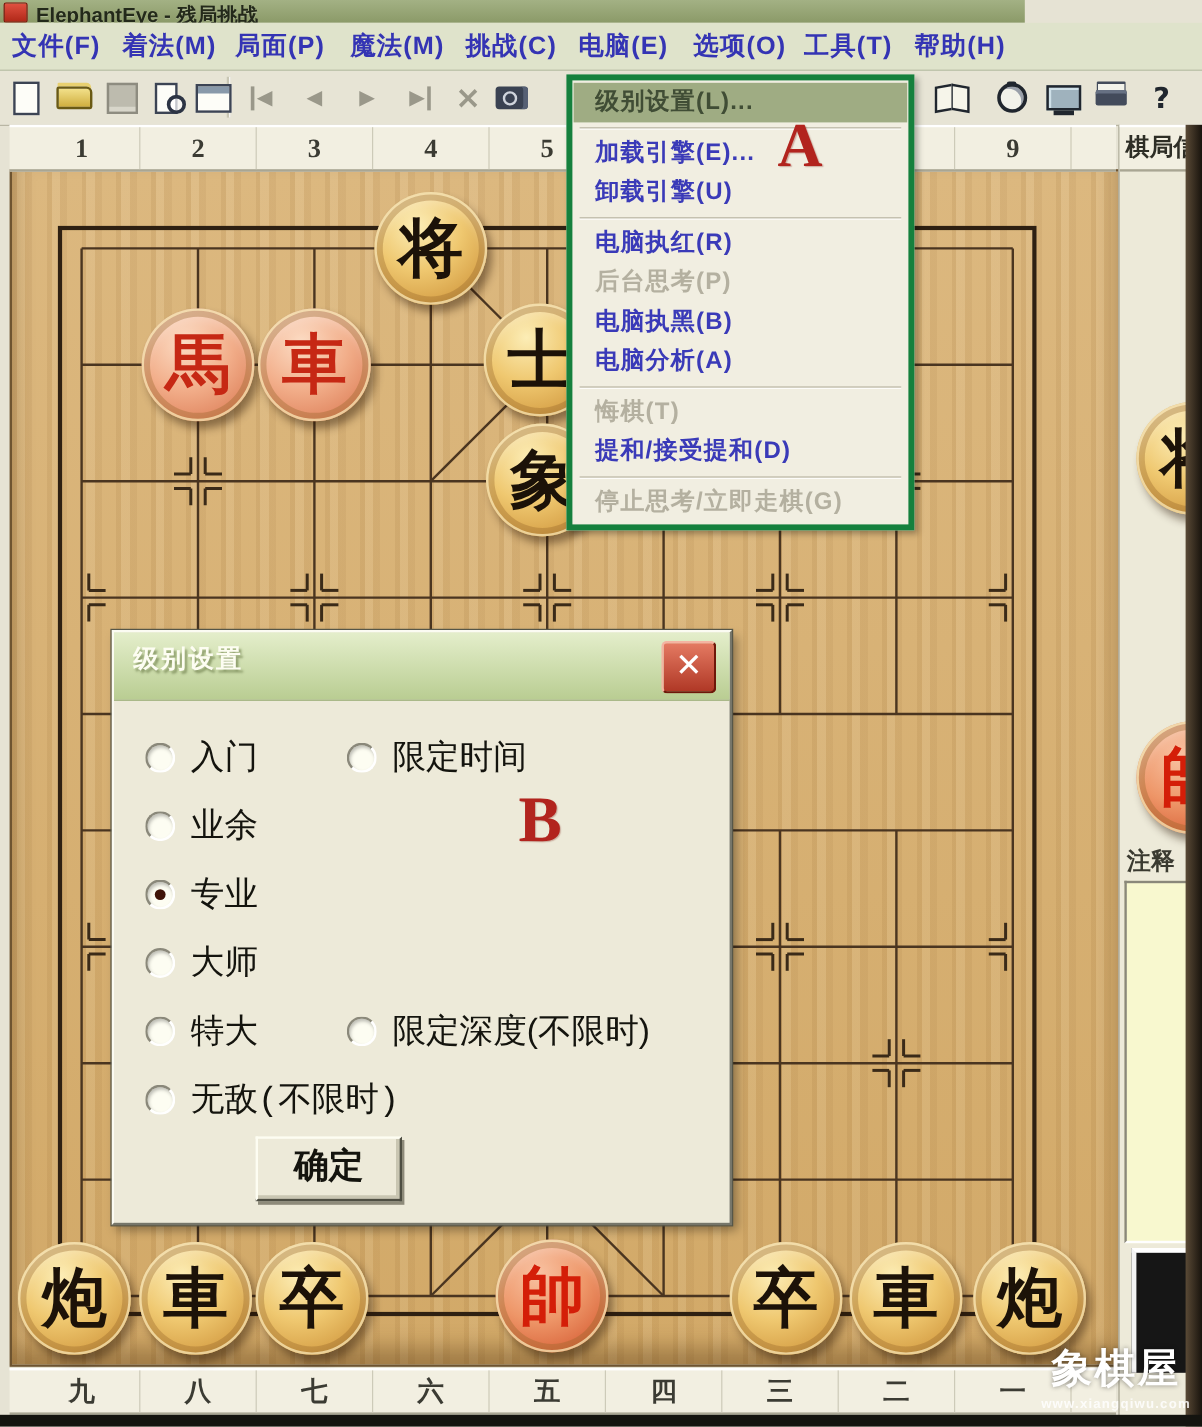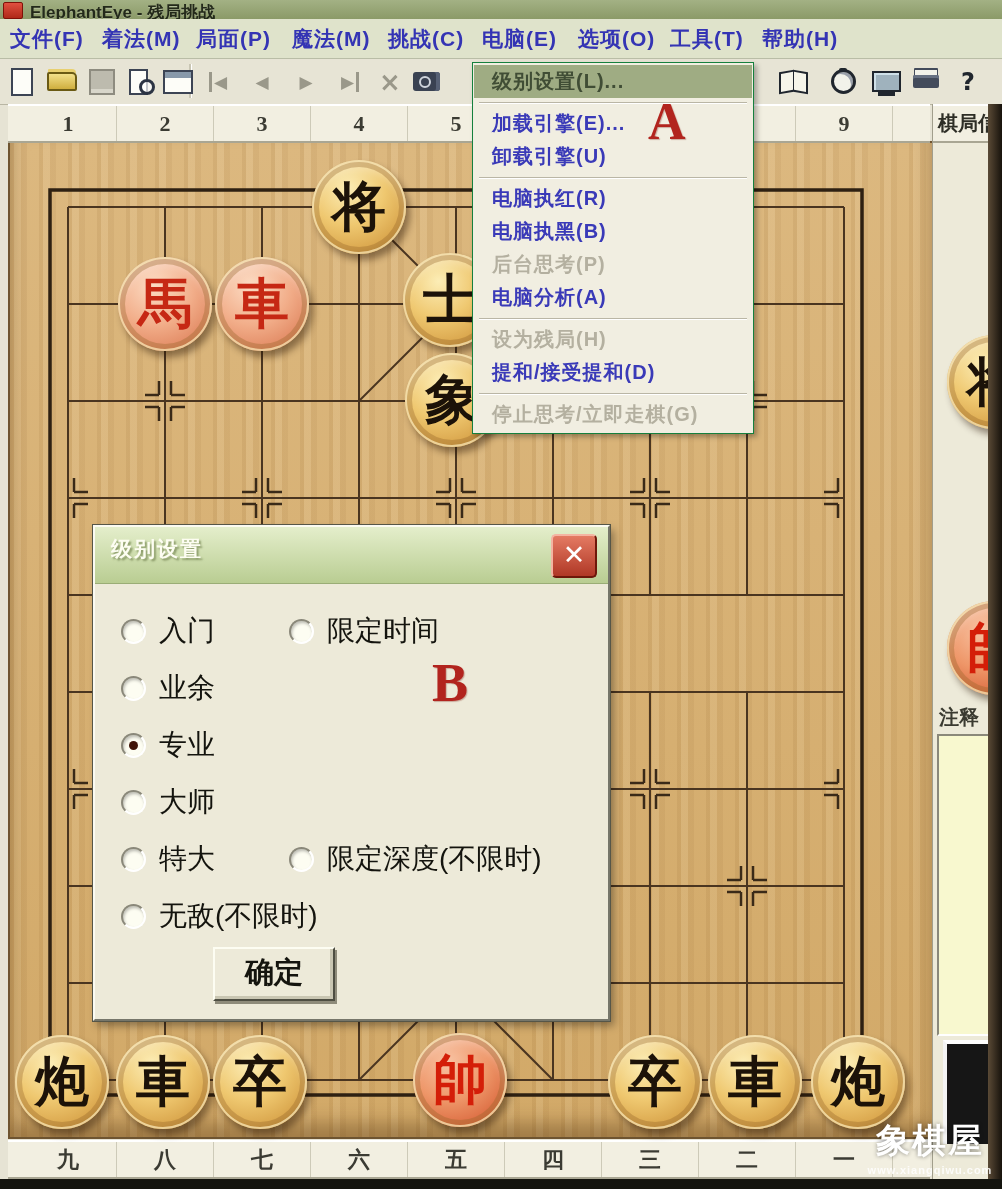--- a/index.html
+++ b/index.html
@@ -1,20 +1,20 @@
 <!DOCTYPE html>
 <html><head>
 <meta charset="utf-8">
 <style>
   html,body{margin:0;padding:0;background:#777;}
   #app{position:relative;width:1002px;height:1189px;overflow:hidden;
        font-family:"Liberation Sans",sans-serif;background:#e6e3d4;}
 
   
-  #titlebar{position:absolute;left:0;top:0;width:1002px;height:19px;
+  #titlebar{position:absolute;left:0;top:0;width:854px;height:19px;
     background:linear-gradient(#a3b184,#8b9a68);overflow:hidden;z-index:3;}
   #app-icon{position:absolute;left:3px;top:2px;width:18px;height:15px;
     background:linear-gradient(#e05040,#b02818);border:1px solid #801008;border-radius:2px;}
   #window-title{position:absolute;left:30px;top:1px;font-weight:bold;font-size:17px;color:#23291a;
     text-shadow:0 1px 0 rgba(255,255,255,.25);white-space:nowrap;}
 
   
   #menubar{position:absolute;left:0;top:19px;width:1002px;height:39px;
     background:#dfe3cb;border-bottom:1px solid #b9bda6;z-index:3;}
   .mb-item{position:absolute;top:0;height:39px;line-height:39px;padding:0 4px;
@@ -97,21 +97,21 @@
     border-top:2px solid #fff;font-weight:bold;font-size:20px;color:#2e2e26;
     padding-left:5px;white-space:nowrap;overflow:hidden;}
   #sp-note{position:absolute;left:6px;top:600px;font-weight:bold;font-size:20px;color:#3a3a30;}
   #sp-comment{position:absolute;left:4px;top:630px;width:66px;height:298px;background:#f8f8cf;
     border:2px solid;border-color:#8a887a #fff #fff #8a887a;}
   #sp-box{position:absolute;left:10px;top:936px;width:60px;height:100px;background:#161616;
     border-left:4px solid #f4f4f4;border-top:4px solid #fff;}
 
   
   #dropdown{position:absolute;left:472px;top:62px;width:278px;background:#f1eee1;
-    border:1px solid #15803d;box-shadow:3px 3px 5px rgba(0,0,0,.30);padding:2px 1px;z-index:40;}
+    border:5px solid #15803d;box-shadow:3px 3px 5px rgba(0,0,0,.30);padding:2px 1px;z-index:40;}
   .dd-item{height:33px;line-height:33px;padding-left:18px;font-weight:bold;font-size:20px;
     color:#3a3ab8;letter-spacing:1px;white-space:nowrap;}
   .dd-item.hl{background:#9fac83;color:#404d35;}
   .dd-item.dis{color:#b4b0a0;}
   .dd-sep{height:1px;background:#bab6a5;margin:4px 5px;box-shadow:0 1px 0 #fff;}
 
   
   .ann{position:absolute;font-family:"Liberation Serif",serif;font-weight:bold;color:#b2241e;
     text-shadow:1px 1px 1px rgba(120,20,10,.3);}
   #annA{left:648px;top:92px;font-size:52px;z-index:45;}
@@ -384,25 +384,25 @@
     <div id="sp-box"></div>
   </div>
 
   <div id="dropdown">
       <div class="dd-item hl">级别设置(L)...</div>
       <div class="dd-sep"></div>
       <div class="dd-item">加载引擎(E)...</div>
       <div class="dd-item">卸载引擎(U)</div>
       <div class="dd-sep"></div>
       <div class="dd-item">电脑执红(R)</div>
+      <div class="dd-item dis">后台思考(P)</div>
       <div class="dd-item">电脑执黑(B)</div>
-      <div class="dd-item dis">后台思考(P)</div>
       <div class="dd-item">电脑分析(A)</div>
       <div class="dd-sep"></div>
-      <div class="dd-item dis">设为残局(H)</div>
+      <div class="dd-item dis">悔棋(T)</div>
       <div class="dd-item">提和/接受提和(D)</div>
       <div class="dd-sep"></div>
       <div class="dd-item dis">停止思考/立即走棋(G)</div>
     </div>
 
   <div class="ann" id="annA">A</div>
   <div class="ann" id="annB">B</div>
 
   <div id="dialog">
     <div id="dlg-title">
@@ -423,21 +423,21 @@
           <span class="radio-label">专业</span>
         </div>
         <div class="radio-row" style="left: 26px; top: 256px;">
           <div class="radio"></div>
           <span class="radio-label">大师</span>
         </div>
         <div class="radio-row" style="left: 26px; top: 313px;">
           <div class="radio"></div>
           <span class="radio-label">特大</span>
         </div>
-        <div class="radio-row" style="left: 26px; top: 370px;">
+        <div class="radio-row" style="left: 26px; top: 370px; font-family: Liberation Mono, monospace;">
           <div class="radio"></div>
           <span class="radio-label">无敌(不限时)</span>
         </div>
         <div class="radio-row" style="left: 194px; top: 85px;">
           <div class="radio"></div>
           <span class="radio-label">限定时间</span>
         </div>
         <div class="radio-row" style="left: 194px; top: 313px;">
           <div class="radio"></div>
           <span class="radio-label">限定深度(不限时)</span>

